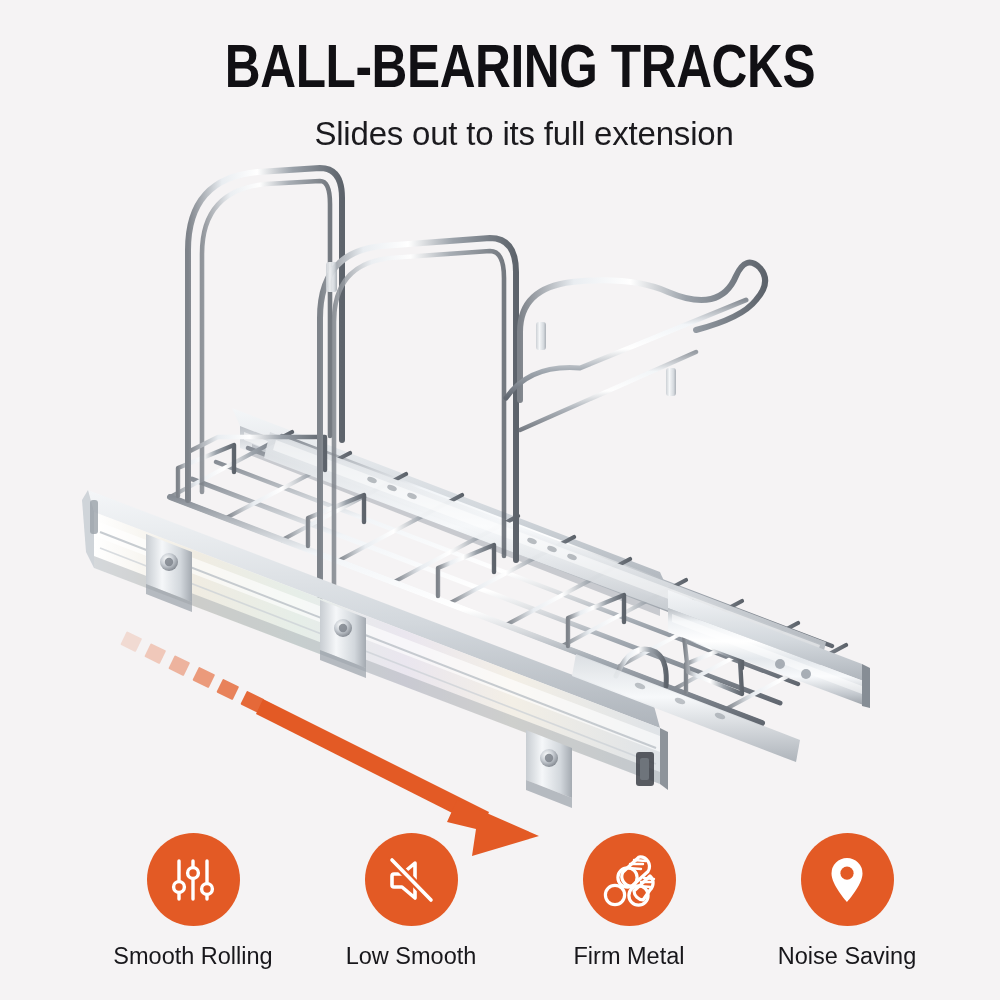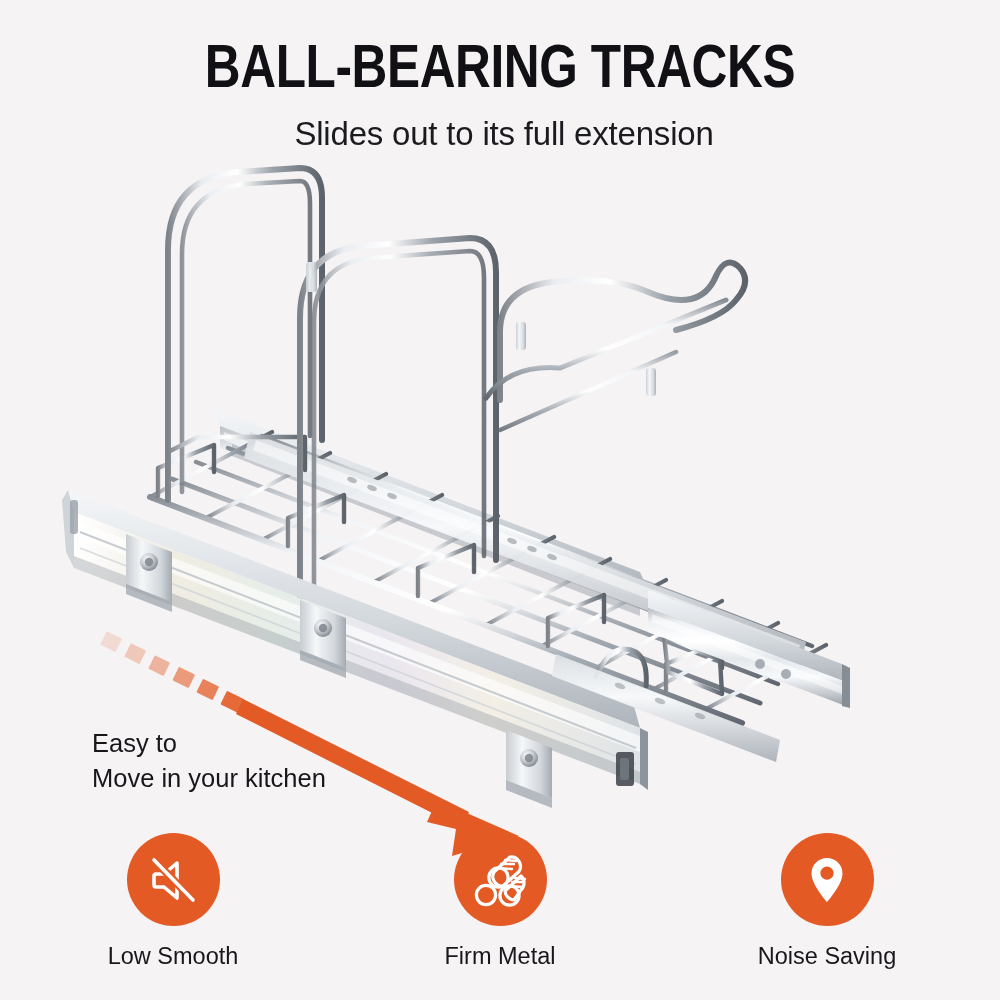--- a/index.html
+++ b/index.html
@@ -3,21 +3,21 @@
 <meta charset="utf-8">
 <style>
   html,body{margin:0;padding:0;}
   body{
     width:1000px;height:1000px;
     background:#f5f3f4;
     font-family:"Liberation Sans",sans-serif;
     overflow:hidden;position:relative;
     -webkit-font-smoothing:antialiased;
   }
-  #stage{position:absolute;inset:0;width:964px;height:1000px;}
+  #stage{position:absolute;inset:0;width:964px;height:1000px;margin-left:20px;}
 
   
   .headline{
     position:absolute;left:0;top:34px;width:1000px;text-align:center;
     font-size:62px;font-weight:700;letter-spacing:-0.5px;
     color:#111014;line-height:1.02;white-space:nowrap;
   }
   .headline span{display:inline-block;transform:scaleX(0.80);transform-origin:center;}
   .subhead{
     position:absolute;left:4px;top:115px;width:1000px;text-align:center;
@@ -278,27 +278,40 @@
       <rect x="175" y="670" width="18" height="15" rx="1" transform="rotate(26 184 677)" opacity="0.58"></rect>
       <rect x="199" y="682" width="18" height="15" rx="1" transform="rotate(26 208 689)" opacity="0.74"></rect>
       <rect x="223" y="694" width="19" height="15" rx="1" transform="rotate(26 232 701)" opacity="0.90"></rect>
 
       <polygon points="243,699 469,812 462,828 236,714"></polygon>
 
       <polygon points="437,800 519,836 452,856 456,829 427,822"></polygon>
     </g>
   </svg>
 
-  <div class="arrow-caption">
-    <div class="l1">Easy to</div>
-    <div class="l2">Move in your kitchen</div>
-  </div>
 
   <div class="features">
 
+    <div class="feature">
+      <div class="fcircle">
+        <svg width="56" height="56" viewBox="0 0 56 56">
+          <g stroke="#ffffff" stroke-width="3.4" stroke-linecap="round" fill="none">
+            <line x1="14" y1="9" x2="14" y2="47"></line>
+            <line x1="28" y1="9" x2="28" y2="47"></line>
+            <line x1="42" y1="9" x2="42" y2="47"></line>
+          </g>
+          <g fill="#e35a25" stroke="#ffffff" stroke-width="3.4">
+            <circle cx="14" cy="35" r="5.4"></circle>
+            <circle cx="28" cy="21" r="5.4"></circle>
+            <circle cx="42" cy="37" r="5.4"></circle>
+          </g>
+        </svg>
+      </div>
+      <div class="flabel">Smooth Rolling</div>
+    </div>
 
     <div class="feature">
       <div class="fcircle">
         <svg width="56" height="56" viewBox="0 0 56 56">
           <path d="M32 11 L19 22 H11 a2 2 0 0 0 -2 2 v9 a2 2 0 0 0 2 2 h8 l13 11 Z" fill="none" stroke="#ffffff" stroke-width="3.6" stroke-linejoin="round"></path>
           <line x1="9" y1="8" x2="48" y2="48" stroke="#e35a25" stroke-width="8" stroke-linecap="round"></line>
           <line x1="9" y1="8" x2="48" y2="48" stroke="#ffffff" stroke-width="3.6" stroke-linecap="round"></line>
         </svg>
       </div>
       <div class="flabel">Low Smooth</div>

